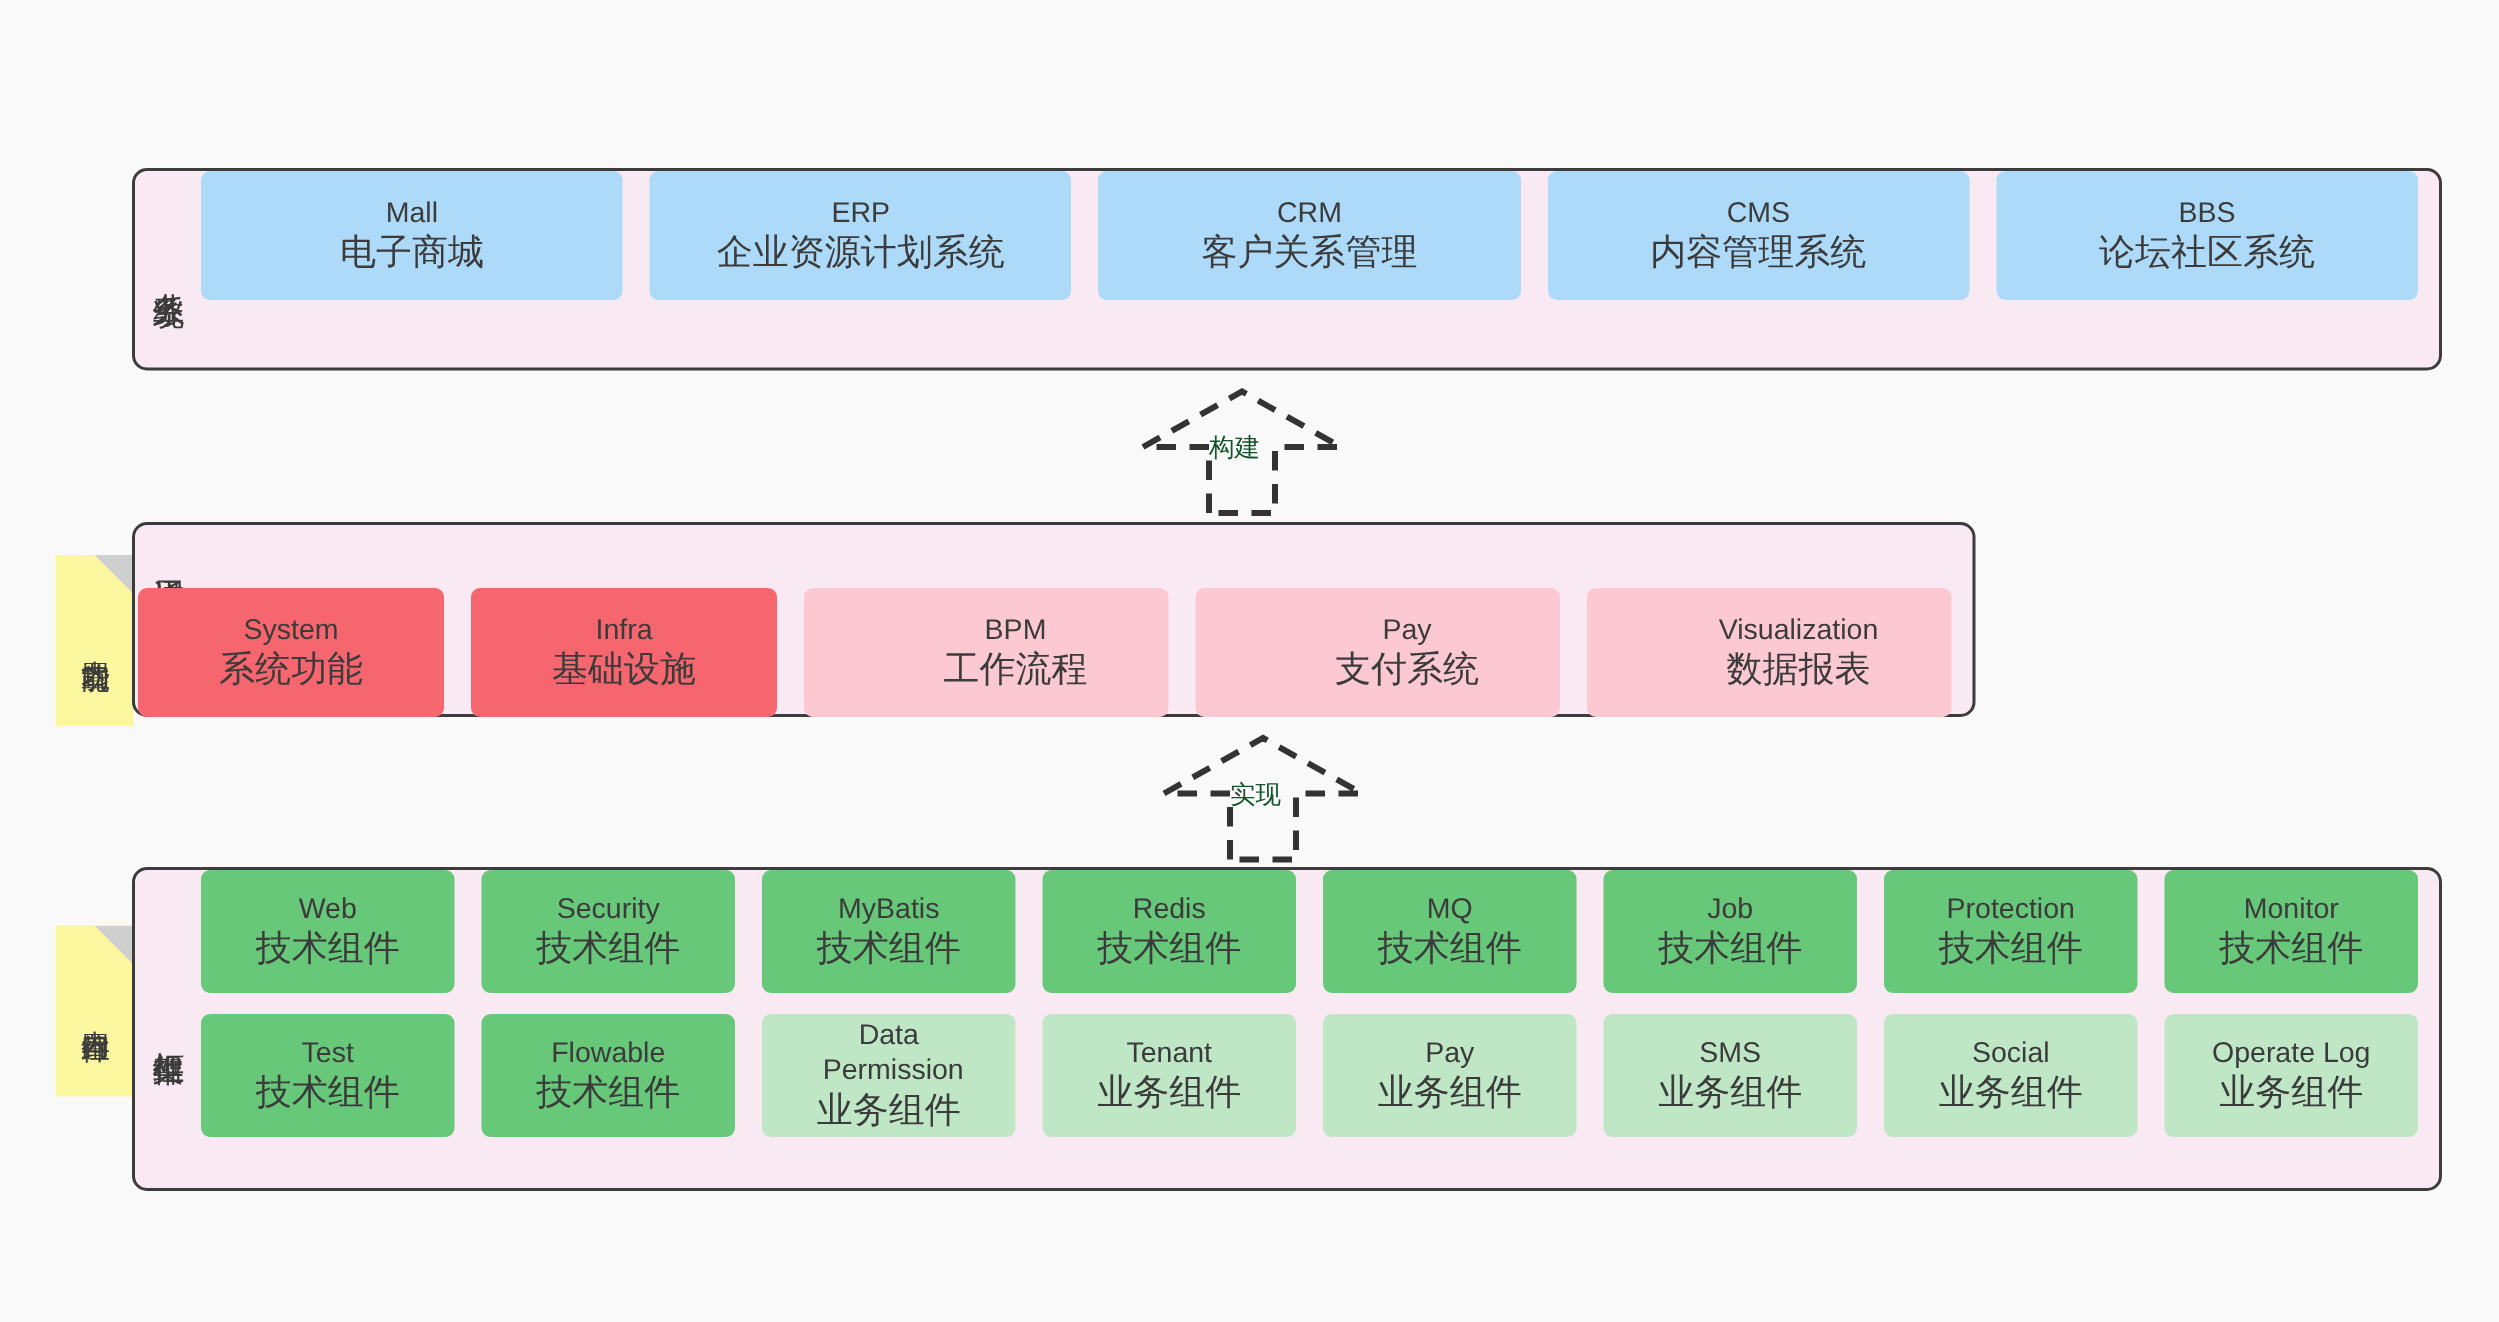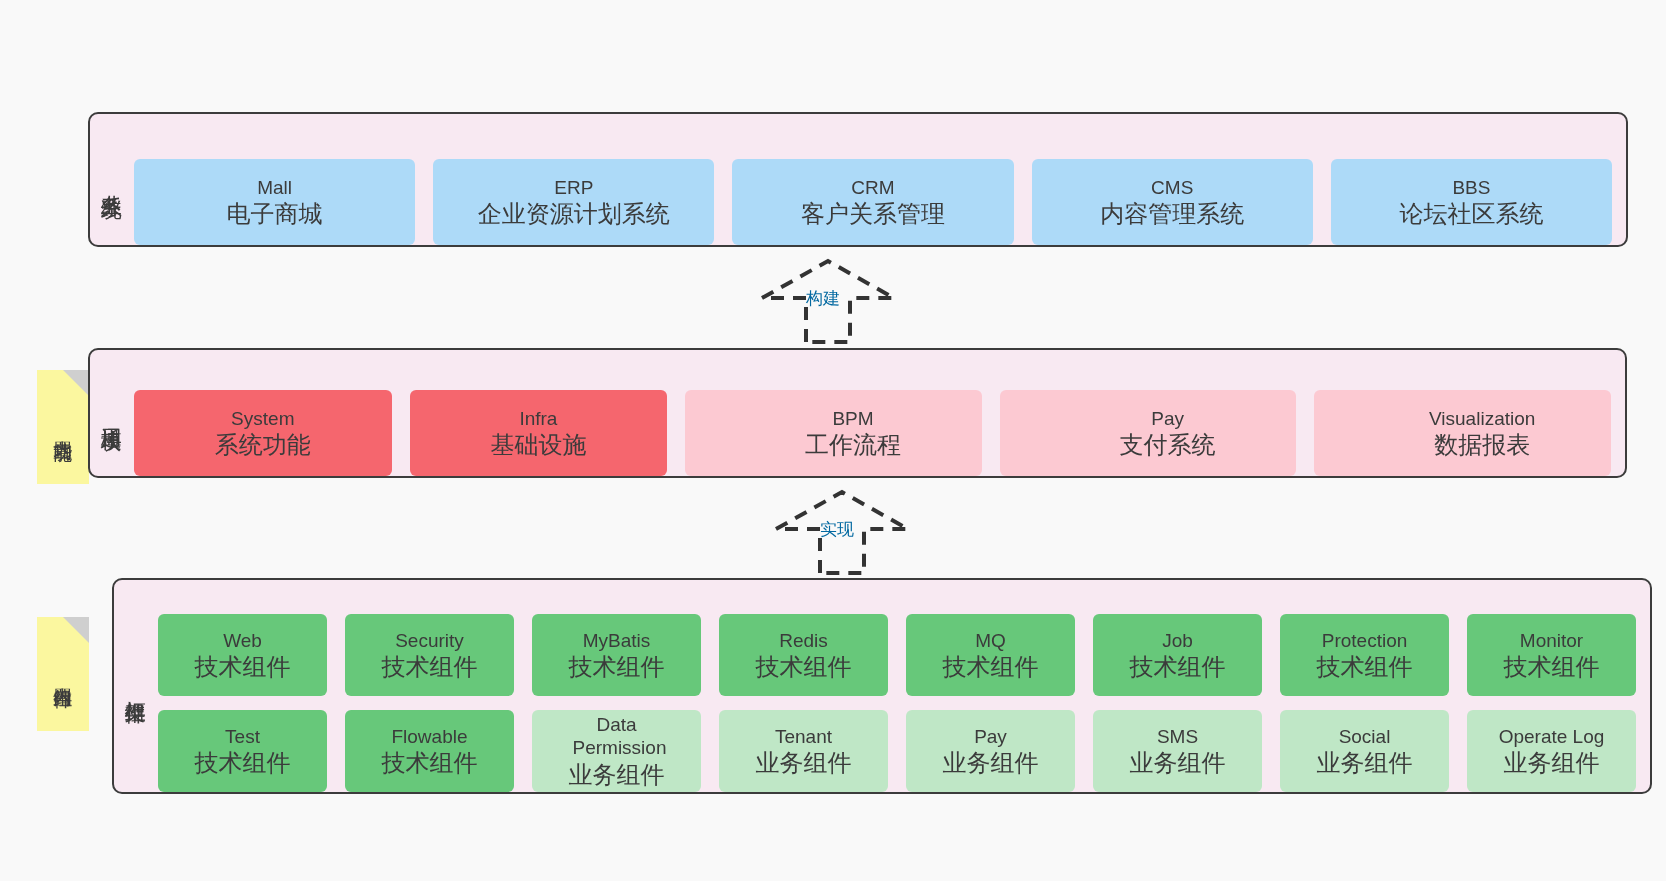--- a/index.html
+++ b/index.html
@@ -40,21 +40,21 @@
     justify-content: center;
     width: 42px;
     flex: 0 0 42px;
     user-select: none;
   }
 
   .layer-body {
     flex: 1 1 auto;
     display: flex;
     flex-direction: column;
-    justify-content: flex-end;
+    justify-content: flex-start;
     gap: 14px;
     padding: 0 14px 0 2px;
   }
 
   .row {
     display: flex;
     gap: 18px;
   }
 
   
@@ -108,21 +108,21 @@
     background: #cfcfcf;
     clip-path: polygon(0 0, 100% 100%, 100% 0);
   }
 
   
   .arrow-wrap { position: absolute; }
   .arrow-wrap svg { display: block; overflow: visible; }
   .arrow-label {
     position: absolute;
     font-size: 17px;
-    color: #0369a1;
+    color: #14532d;
     white-space: nowrap;
     user-select: none;
   }
 </style>
 </head>
 <body>
 
 <div class="layer" id="layer-business" style="left:88px; top:112px; width:1540px; height:135px;">
 
   <div class="layer-title">业务系统</div>
@@ -165,21 +165,21 @@
     <path d="M 50 84 L 50 40 L 6 40 L 72 3 L 138 40 L 94 40 L 94 84 Z" fill="none" stroke="#333333" stroke-width="4" stroke-dasharray="13 9" stroke-linejoin="miter"></path>
   </svg>
   <span class="arrow-label" style="left:50px; top:29px;">构建</span>
 </div>
 
 <div class="note" style="left:37px; top:370px; width:52px; height:114px;">
   <span class="fold"></span>
   <span>内置功能</span>
 </div>
 
-<div class="layer" id="layer-modules" style="left:88px; top:348px; width:1539px; height:130px;">
+<div class="layer" id="layer-modules" style="left:88px; top:348px; width:1229px; height:130px;flex-direction:column;">
 
   <div class="layer-title">通用模块</div>
 
   <div class="layer-body">
     <div class="row">
 
       <div class="card c-red h-mod">
         <span class="en">System</span>
         <span class="cn">系统功能</span>
       </div>
@@ -214,21 +214,21 @@
     <path d="M 50 84 L 50 40 L 6 40 L 72 3 L 138 40 L 94 40 L 94 84 Z" fill="none" stroke="#333333" stroke-width="4" stroke-dasharray="13 9" stroke-linejoin="miter"></path>
   </svg>
   <span class="arrow-label" style="left:50px; top:29px;">实现</span>
 </div>
 
 <div class="note" style="left:37px; top:617px; width:52px; height:114px;">
   <span class="fold"></span>
   <span>内置组件</span>
 </div>
 
-<div class="layer" id="layer-framework" style="left:88px; top:578px; width:1540px; height:216px;margin-left:24px;">
+<div class="layer" id="layer-framework" style="left:88px; top:578px; width:1540px; height:216px;">
 
   <div class="layer-title">框架组件</div>
 
   <div class="layer-body">
 
     <div class="row">
 
       <div class="card c-green h-comp">
         <span class="en">Web</span>
         <span class="cn">技术组件</span>

